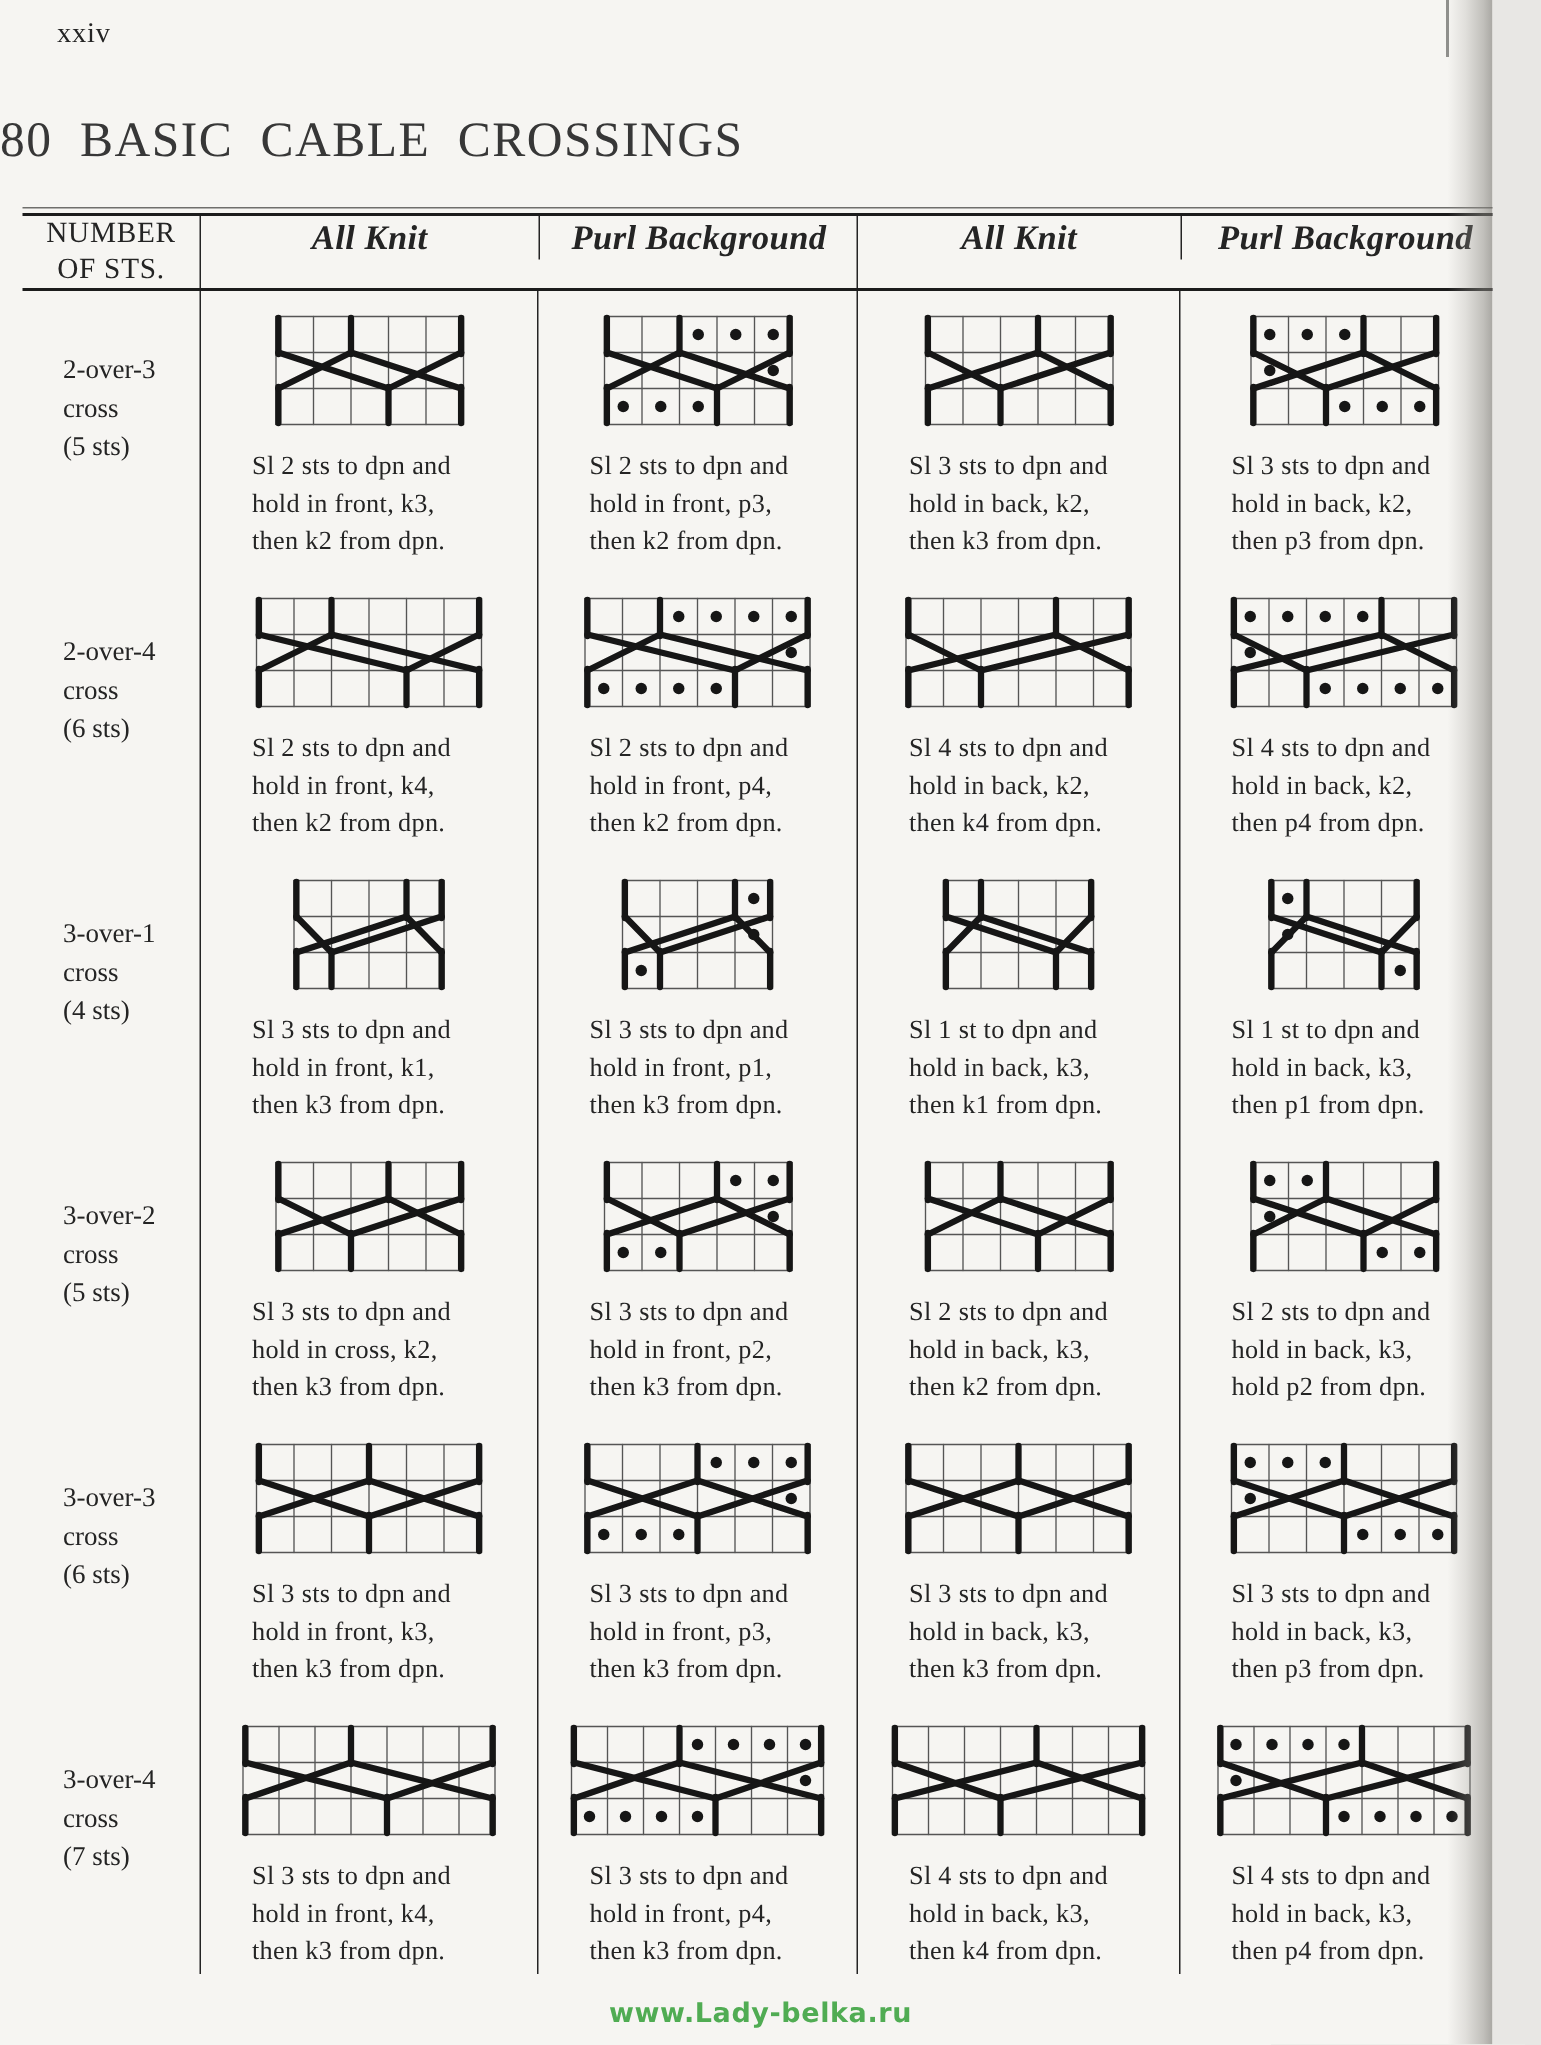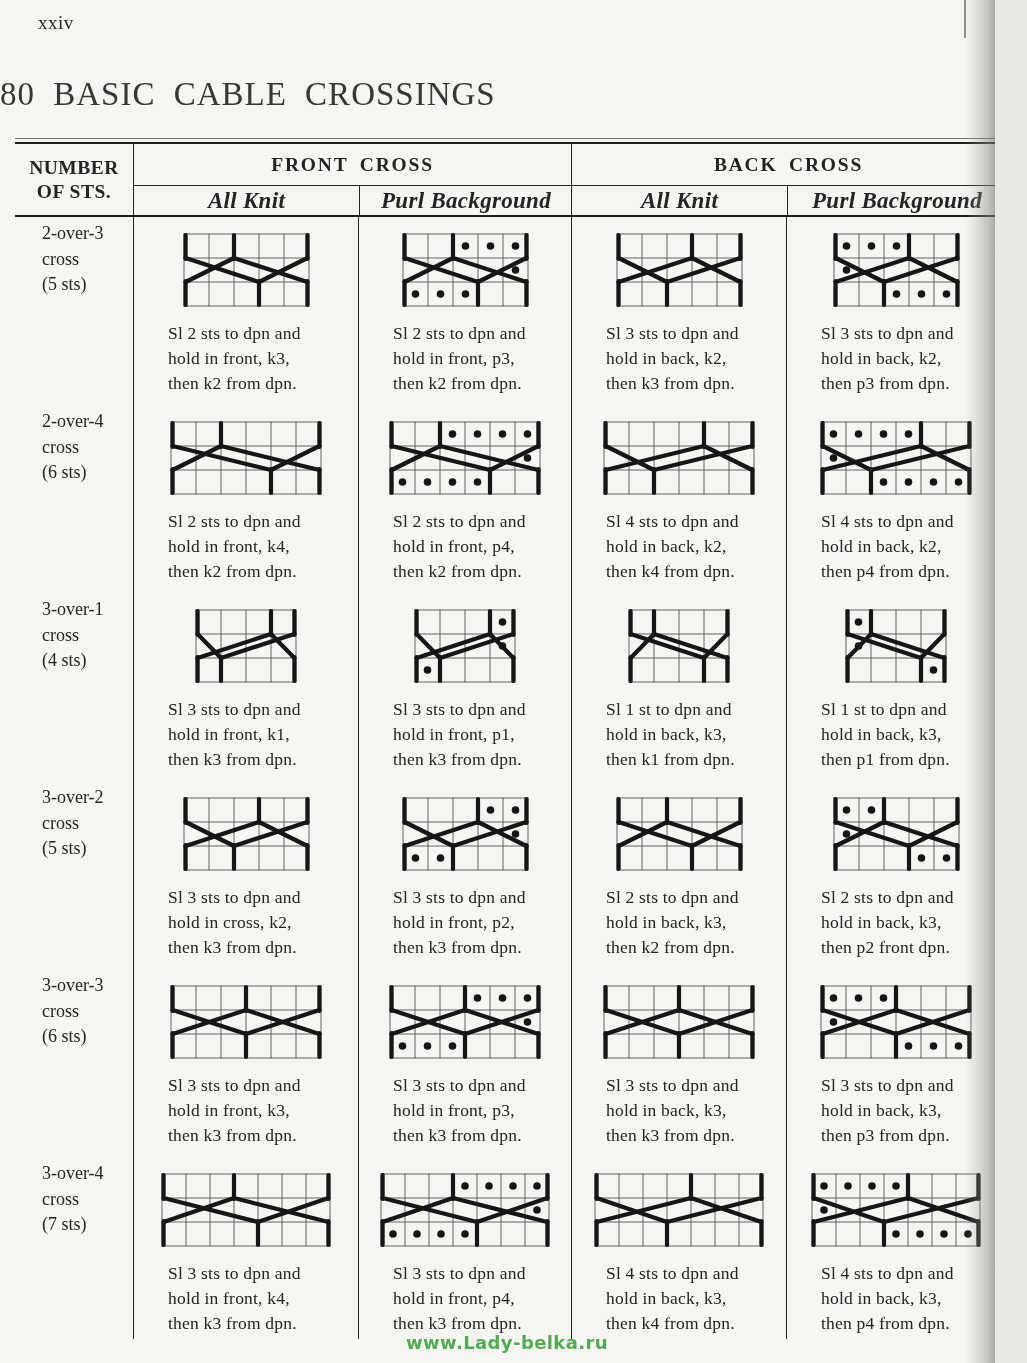--- a/index.html
+++ b/index.html
@@ -5,35 +5,35 @@
   html,body{margin:0;padding:0;background:#e8e7e4;}
   .page{position:relative;width:995px;height:1363px;background:#f6f5f2;overflow:hidden;
         font-family:"Liberation Serif","DejaVu Serif",serif;color:#242424;}
   .page-number{position:absolute;left:38px;top:12px;font-size:19px;letter-spacing:.5px;}
   .title{position:absolute;left:0;top:76px;width:990px;text-align:left;font-size:33px;
          letter-spacing:1px;word-spacing:9px;color:#373737;}
   .cable-table{position:absolute;left:15px;top:138px;width:990px;}
   .top-rule{height:3px;border-top:1.4px solid #6f6f6c;border-bottom:2.4px solid #1c1c1c;}
   .thead{display:grid;grid-template-columns:118px 438px 434px;border-bottom:2.4px solid #1c1c1c;}
   .th-col1{display:flex;flex-direction:column;align-items:center;justify-content:center;
-           font-weight:700;font-size:19.5px;letter-spacing:.5px;line-height:24px;}
+           font-weight:400;font-size:19.5px;letter-spacing:.5px;line-height:24px;}
   .th-group{border-left:1.4px solid #242424;}
   .group-label{height:41px;display:flex;align-items:center;justify-content:center;
                font-size:19.5px;font-weight:600;letter-spacing:1.8px;word-spacing:5px;
                border-bottom:1.5px solid #242424;}
   .sub-row{display:grid;height:29px;}
   .sub-front{grid-template-columns:225px 213px;}
   .sub-back{grid-template-columns:215px 219px;}
   .sub-cell{display:flex;align-items:center;justify-content:center;font-style:italic;
             font-weight:600;font-size:23px;letter-spacing:.3px;}
   .sub-cell + .sub-cell{border-left:1.4px solid #242424;}
   .row{display:grid;grid-template-columns:118px 225px 213px 215px 219px;height:188px;}
   .row:last-child{height:182px;}
   .cell{border-left:1.4px solid #242424;padding-top:12px;}
-  .label-cell{border-left:none;padding:4px 0 0 27px;font-size:18px;line-height:25.5px;}
+  .label-cell{border-left:none;padding:4px 0 0 27px;font-size:18px;line-height:25.5px;margin-top:36px;}
   .chart-box{height:88px;display:flex;justify-content:center;align-items:flex-start;}
   .instr{margin-top:4px;padding-left:34px;font-size:17.5px;line-height:25px;letter-spacing:.2px;}
   .watermark{position:absolute;left:406px;top:1332px;font-family:"DejaVu Sans","Liberation Sans",sans-serif;
              font-size:18px;font-weight:600;color:#3aa23e;letter-spacing:.4px;opacity:.88;}
   .right-shadow{position:absolute;top:0;right:0;width:30px;height:100%;pointer-events:none;
     background:linear-gradient(to right,rgba(160,158,152,0) 0%,rgba(160,158,152,.25) 40%,
                rgba(140,138,132,.5) 80%,rgba(118,116,110,.6) 100%);}
   .scan-line{position:absolute;left:964px;top:0;width:2px;height:38px;background:#8f8f8c;}
 </style>
 </head>
@@ -47,28 +47,26 @@
 
   <div class="cable-table">
     <div class="top-rule"></div>
 
     <div class="thead">
       <div class="th-col1">
         <div>NUMBER</div>
         <div>OF STS.</div>
       </div>
       <div class="th-group">
-        <div class="group-label">FRONT CROSS</div>
         <div class="sub-row sub-front">
           <div class="sub-cell">All Knit</div>
           <div class="sub-cell">Purl Background</div>
         </div>
       </div>
       <div class="th-group">
-        <div class="group-label">BACK CROSS</div>
         <div class="sub-row sub-back">
           <div class="sub-cell">All Knit</div>
           <div class="sub-cell">Purl Background</div>
         </div>
       </div>
     </div>
 
     <div class="tbody" id="tbody">
   <div class="row">
     <div class="cell label-cell">
@@ -634,21 +632,21 @@
                 <circle cx="12.5" cy="12" r="3.8" fill="#161616"></circle>
                 <circle cx="37.5" cy="12" r="3.8" fill="#161616"></circle>
                 <circle cx="12.5" cy="36" r="3.8" fill="#161616"></circle>
                 <circle cx="87.5" cy="60" r="3.8" fill="#161616"></circle>
                 <circle cx="112.5" cy="60" r="3.8" fill="#161616"></circle>
               </svg>
             </div>
       <div class="instr">
               <div>Sl 2 sts to dpn and</div>
               <div>hold in back, k3,</div>
-              <div>then p2 front dpn.</div>
+              <div>hold p2 from dpn.</div>
             </div>
     </div>
   </div>
 
   <div class="row">
     <div class="cell label-cell">
             <div>3-over-3</div>
             <div>cross</div>
             <div>(6 sts)</div>
           </div>

